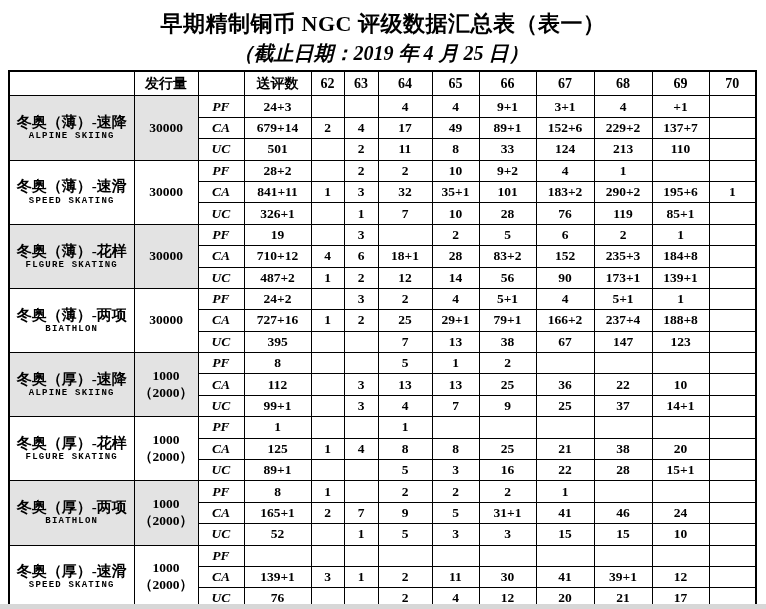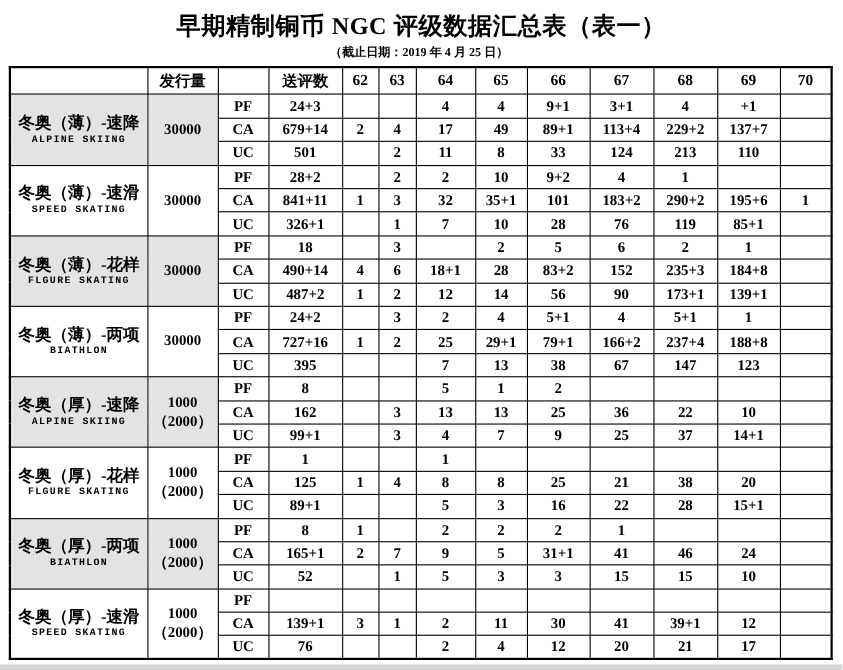--- a/index.html
+++ b/index.html
@@ -19,22 +19,23 @@
   .doc-title {
     margin: 0; padding-top: 11px;
     text-align: center;
     font-size: 22px;
     line-height: 1.2;
     letter-spacing: 0.5px;
   }
   .doc-subtitle {
     margin: 0; padding: 5px 4px 6px 0;
     text-align: center;
-    font-size: 11px;
+    font-size: 20px;
     line-height: 1.1;
+    font-style: italic;
   }
   table.grading {
     border-collapse: collapse;
     table-layout: fixed;
     width: 747px;
     margin-left: 8px;
     border: 2px solid #000;
   }
   table.grading th, table.grading td {
     border: 1px solid #000;
@@ -50,21 +51,21 @@
   }
   tbody tr { height: 21.4px; }
   tbody td { font-size: 13.5px; white-space: nowrap; }
   .grp-top { border-top: 2px solid #000; }
   .shaded { background: #e3e3e3; }
   .label-cell { line-height: 1.15; }
   .label-cn { display: block; font-size: 15px; text-align: center; }
   .label-en { display: block; font-size: 9px; letter-spacing: 1.2px; font-family: Liberation Mono, monospace; }
   .mintage-cell { font-size: 13.5px; line-height: 1.25; }
   .mintage-line { display: block; }
-  .type-cell { font-size: 13.5px; }
+  .type-cell { font-size: 13.5px; font-style: italic; }
   .bottom-bar {
     position: absolute;
     left: 0; bottom: 0;
     width: 766px; height: 5px;
     background: #d7d7d7;
   }
 </style>
 </head>
 <body>
 
@@ -128,21 +129,21 @@
           <td class="grp-top"></td>
         </tr>
         <tr>
           <td class="type-cell">CA</td>
           <td class="">679+14</td>
           <td class="">2</td>
           <td class="">4</td>
           <td class="">17</td>
           <td class="">49</td>
           <td class="">89+1</td>
-          <td class="">113+4</td>
+          <td class="">152+6</td>
           <td class="">229+2</td>
           <td class="">137+7</td>
           <td class=""></td>
         </tr>
         <tr>
           <td class="type-cell">UC</td>
           <td class="">501</td>
           <td class=""></td>
           <td class="">2</td>
           <td class="">11</td>
@@ -201,34 +202,34 @@
         </tr>
         <tr>
           <td rowspan="3" class="label-cell grp-top shaded">
             <span class="label-cn">冬奥（薄）-花样</span>
             <span class="label-en">FLGURE SKATING</span>
           </td>
           <td rowspan="3" class="mintage-cell grp-top shaded">
             <span class="mintage-line">30000</span>
           </td>
           <td class="type-cell grp-top">PF</td>
-          <td class="grp-top">18</td>
+          <td class="grp-top">19</td>
           <td class="grp-top"></td>
           <td class="grp-top">3</td>
           <td class="grp-top"></td>
           <td class="grp-top">2</td>
           <td class="grp-top">5</td>
           <td class="grp-top">6</td>
           <td class="grp-top">2</td>
           <td class="grp-top">1</td>
           <td class="grp-top"></td>
         </tr>
         <tr>
           <td class="type-cell">CA</td>
-          <td class="">490+14</td>
+          <td class="">710+12</td>
           <td class="">4</td>
           <td class="">6</td>
           <td class="">18+1</td>
           <td class="">28</td>
           <td class="">83+2</td>
           <td class="">152</td>
           <td class="">235+3</td>
           <td class="">184+8</td>
           <td class=""></td>
         </tr>
@@ -307,21 +308,21 @@
           <td class="grp-top">5</td>
           <td class="grp-top">1</td>
           <td class="grp-top">2</td>
           <td class="grp-top"></td>
           <td class="grp-top"></td>
           <td class="grp-top"></td>
           <td class="grp-top"></td>
         </tr>
         <tr>
           <td class="type-cell">CA</td>
-          <td class="">162</td>
+          <td class="">112</td>
           <td class=""></td>
           <td class="">3</td>
           <td class="">13</td>
           <td class="">13</td>
           <td class="">25</td>
           <td class="">36</td>
           <td class="">22</td>
           <td class="">10</td>
           <td class=""></td>
         </tr>

